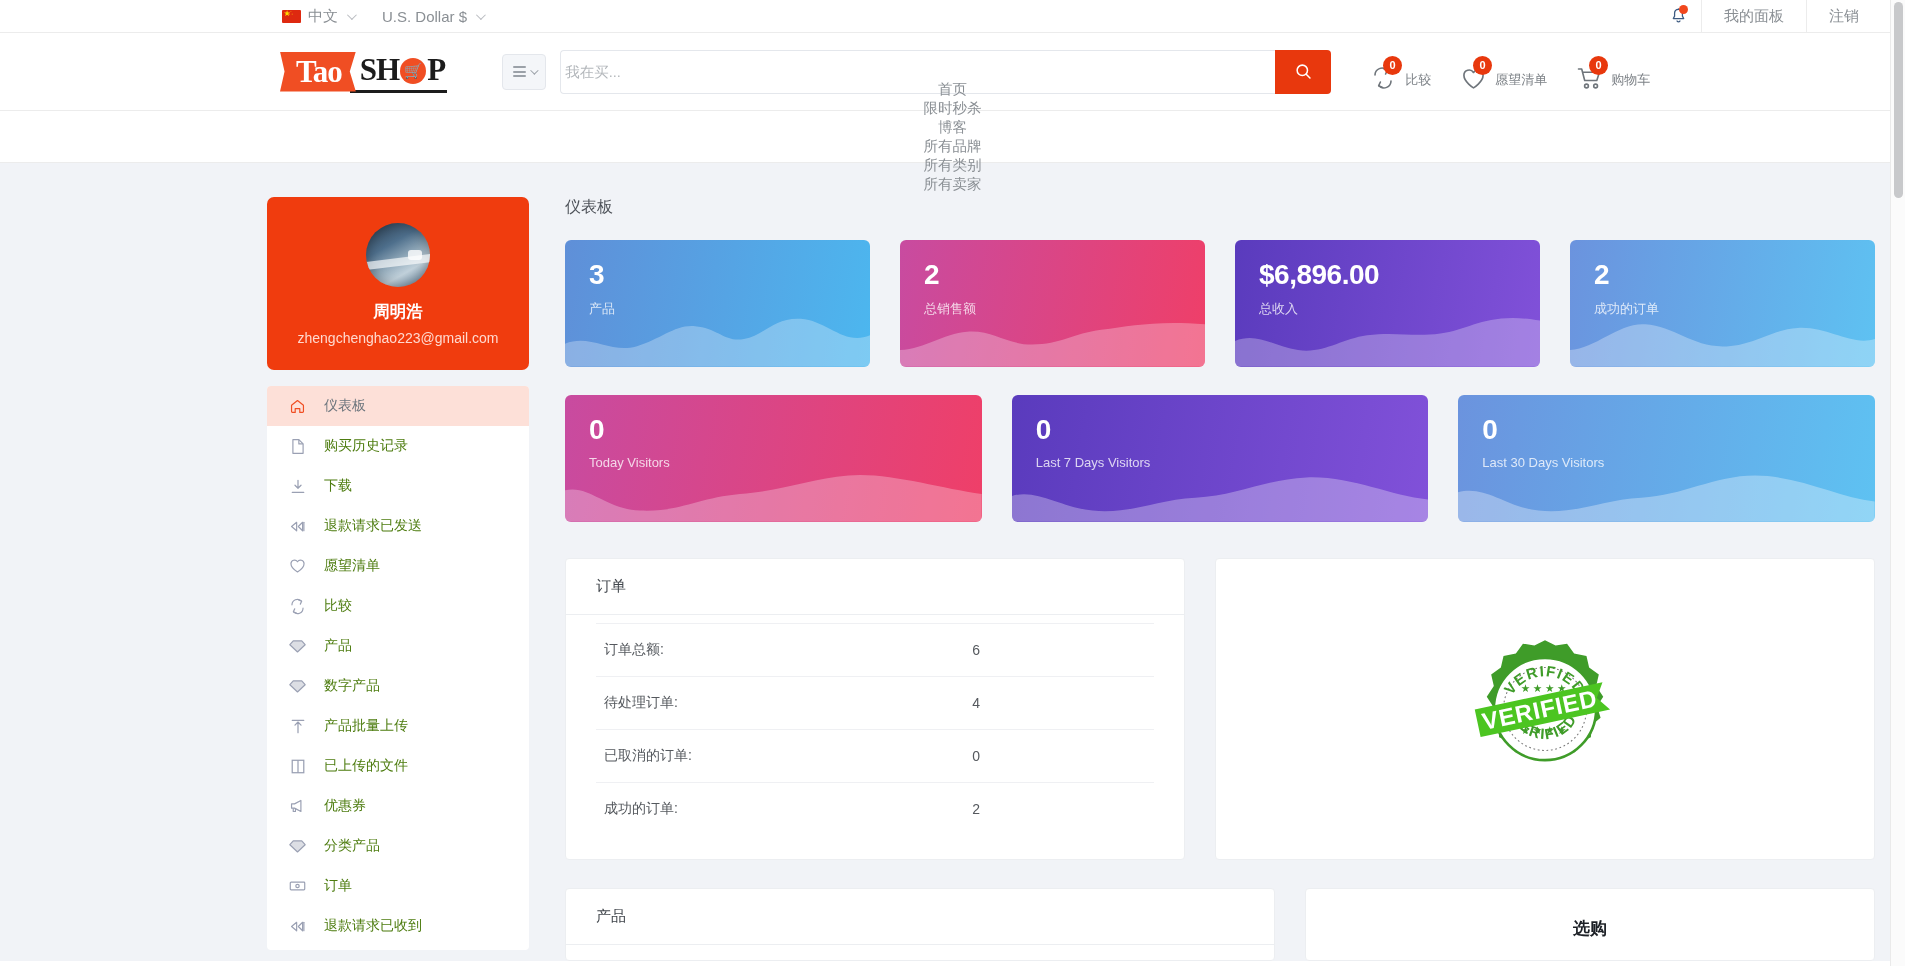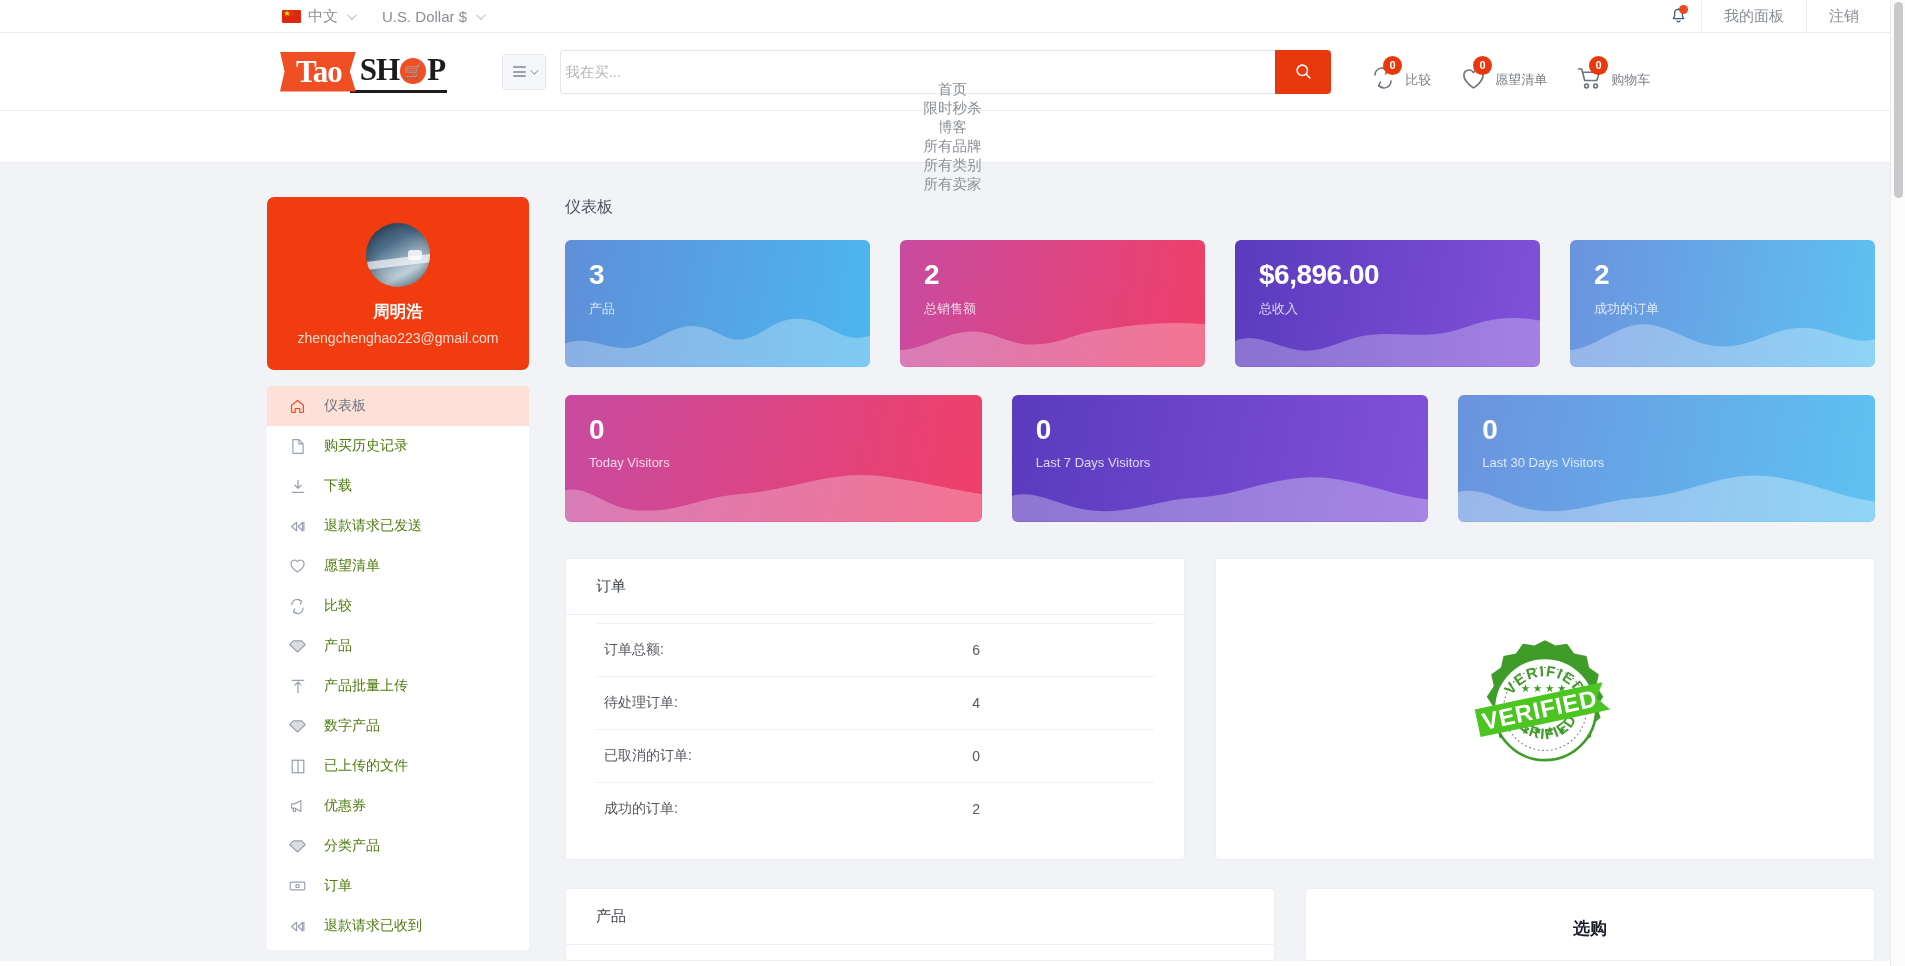--- a/index.html
+++ b/index.html
@@ -418,34 +418,34 @@
         <div class="menu-item">
           <span class="mi-icon">
             <svg width="17" height="16" viewBox="0 0 20 18" fill="none">
                 <path d="M5 3h10l4 4.5-9 8.5-9-8.5z" stroke="currentColor" stroke-width="1.4" stroke-linejoin="round" fill="currentColor" fill-opacity=".35"></path>
               </svg>
           </span>
           <span>产品</span>
         </div>
         <div class="menu-item">
           <span class="mi-icon">
+            <svg width="17" height="16" viewBox="0 0 20 18" fill="none">
+                <path d="M5 3h10l4 4.5-9 8.5-9-8.5z" stroke="currentColor" stroke-width="1.4" stroke-linejoin="round" fill="currentColor" fill-opacity=".35"></path>
+              </svg>
+          </span>
+          <span>数字产品</span>
+        </div>
+        <div class="menu-item">
+          <span class="mi-icon">
             <svg width="16" height="17" viewBox="0 0 18 18" fill="none">
                 <path d="M9 16V4m0 0L5.6 7.4M9 4l3.4 3.4" stroke="currentColor" stroke-width="1.4" stroke-linecap="round" stroke-linejoin="round"></path>
                 <path d="M2.5 2h13" stroke="currentColor" stroke-width="1.4" stroke-linecap="round"></path>
               </svg>
           </span>
           <span>产品批量上传</span>
-        </div>
-        <div class="menu-item">
-          <span class="mi-icon">
-            <svg width="17" height="16" viewBox="0 0 20 18" fill="none">
-                <path d="M5 3h10l4 4.5-9 8.5-9-8.5z" stroke="currentColor" stroke-width="1.4" stroke-linejoin="round" fill="currentColor" fill-opacity=".35"></path>
-              </svg>
-          </span>
-          <span>数字产品</span>
         </div>
         <div class="menu-item">
           <span class="mi-icon">
             <svg width="16" height="17" viewBox="0 0 18 19" fill="none">
                 <rect x="2.5" y="2.5" width="13" height="14" stroke="currentColor" stroke-width="1.4"></rect>
                 <path d="M9 2.5v14" stroke="currentColor" stroke-width="1.4"></path>
               </svg>
           </span>
           <span>已上传的文件</span>
         </div>

